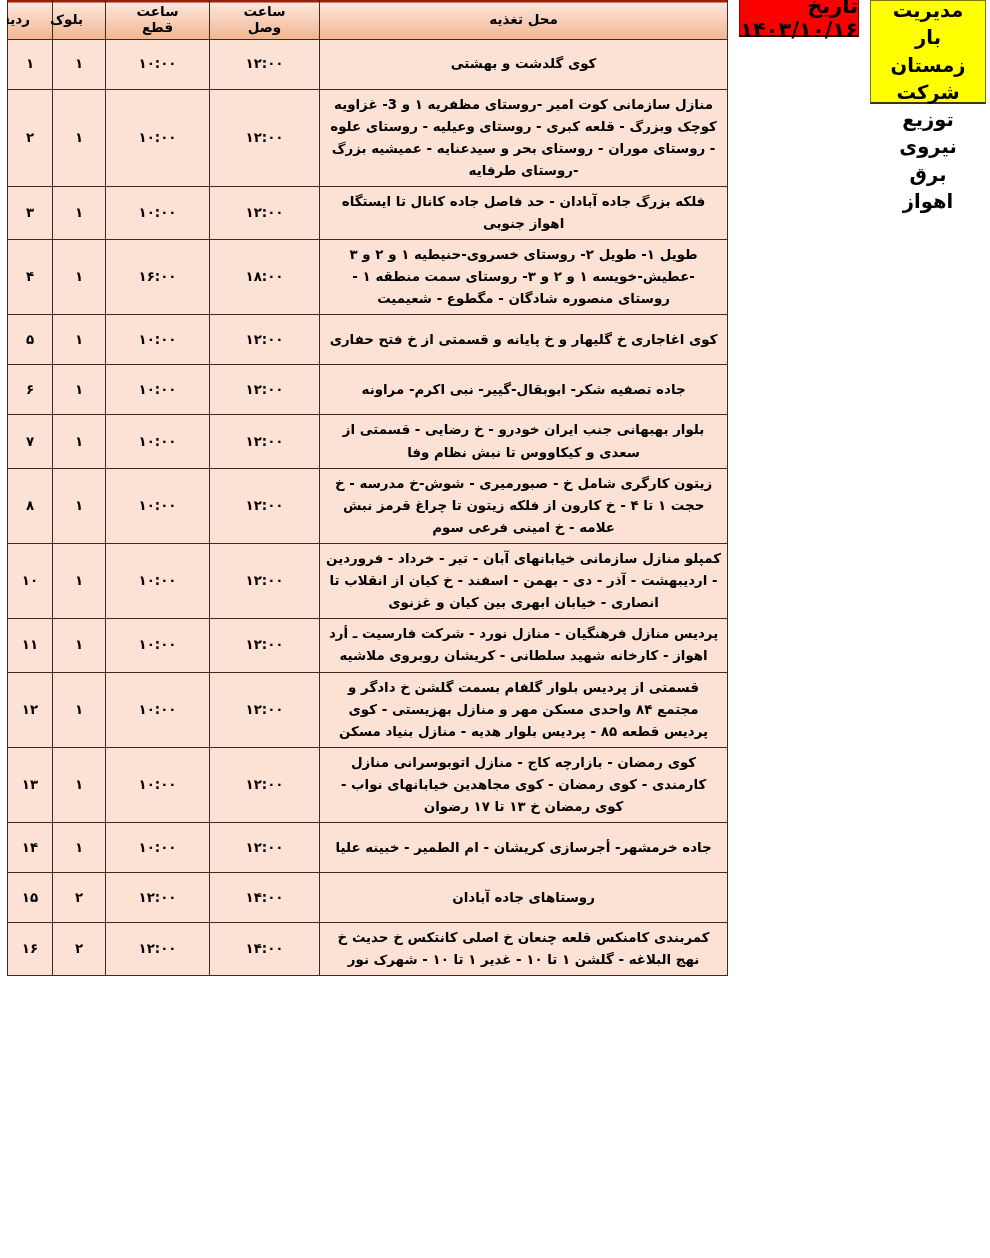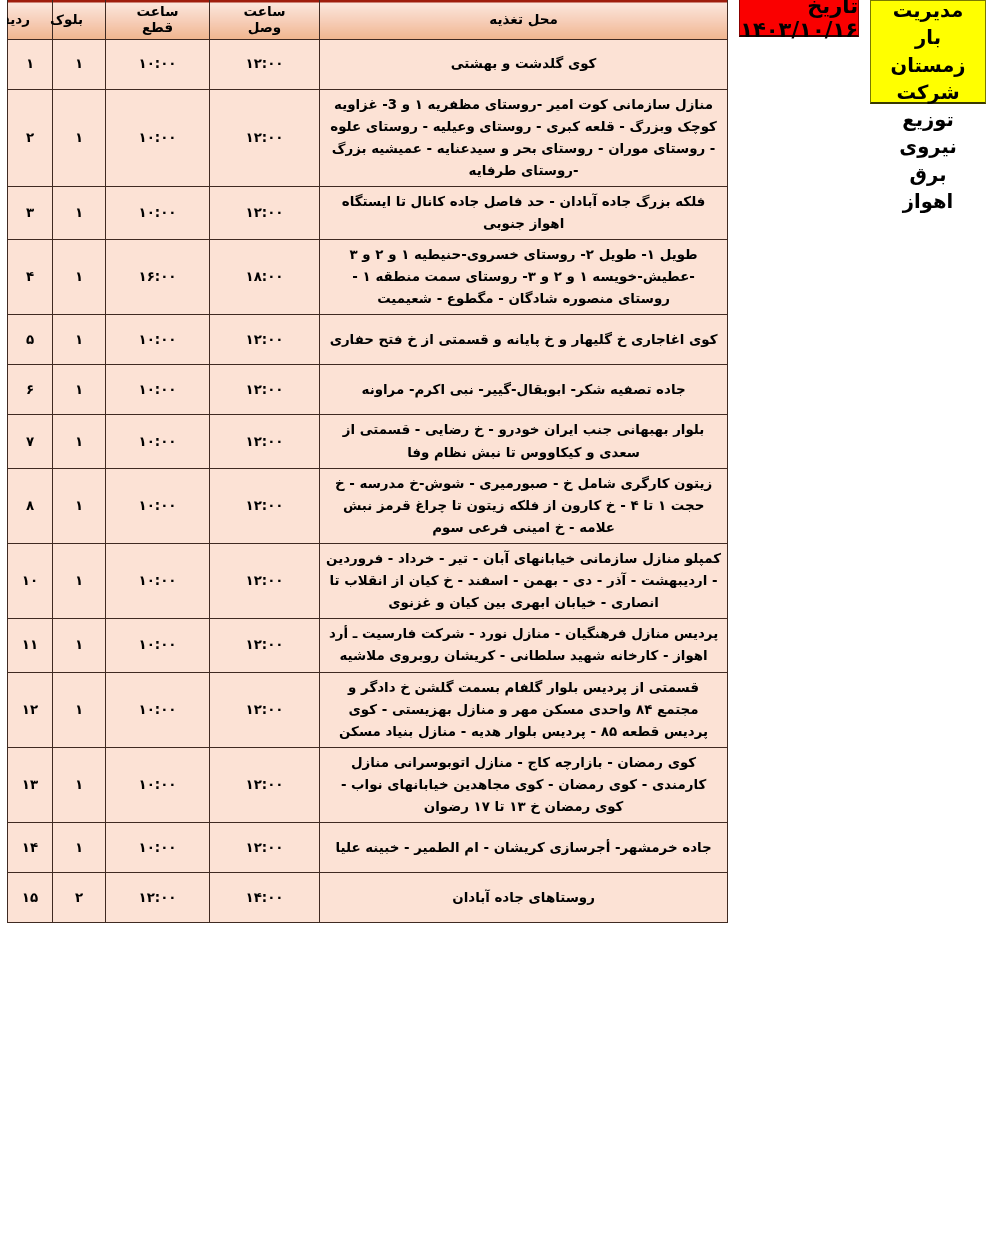--- a/index.html
+++ b/index.html
@@ -231,17 +231,24 @@
             <td class="c-block">۱</td>
             <td class="c-row">۱۴</td>
           </tr>
           <tr>
             <td class="loc">روستاهای جاده آبادان</td>
             <td class="c-on">۱۴:۰۰</td>
             <td class="c-off">۱۲:۰۰</td>
             <td class="c-block">۲</td>
             <td class="c-row">۱۵</td>
           </tr>
+          <tr>
+            <td class="loc">کمربندی کامنکس قلعه چنعان خ اصلی کانتکس خ حدیث خ نهج البلاغه - گلشن ۱ تا ۱۰ - غدیر ۱ تا ۱۰ - شهرک نور</td>
+            <td class="c-on">۱۴:۰۰</td>
+            <td class="c-off">۱۲:۰۰</td>
+            <td class="c-block">۲</td>
+            <td class="c-row">۱۶</td>
+          </tr>
         </tbody>
     </table>
   </div>
 
 </div>
 
 </body></html>

